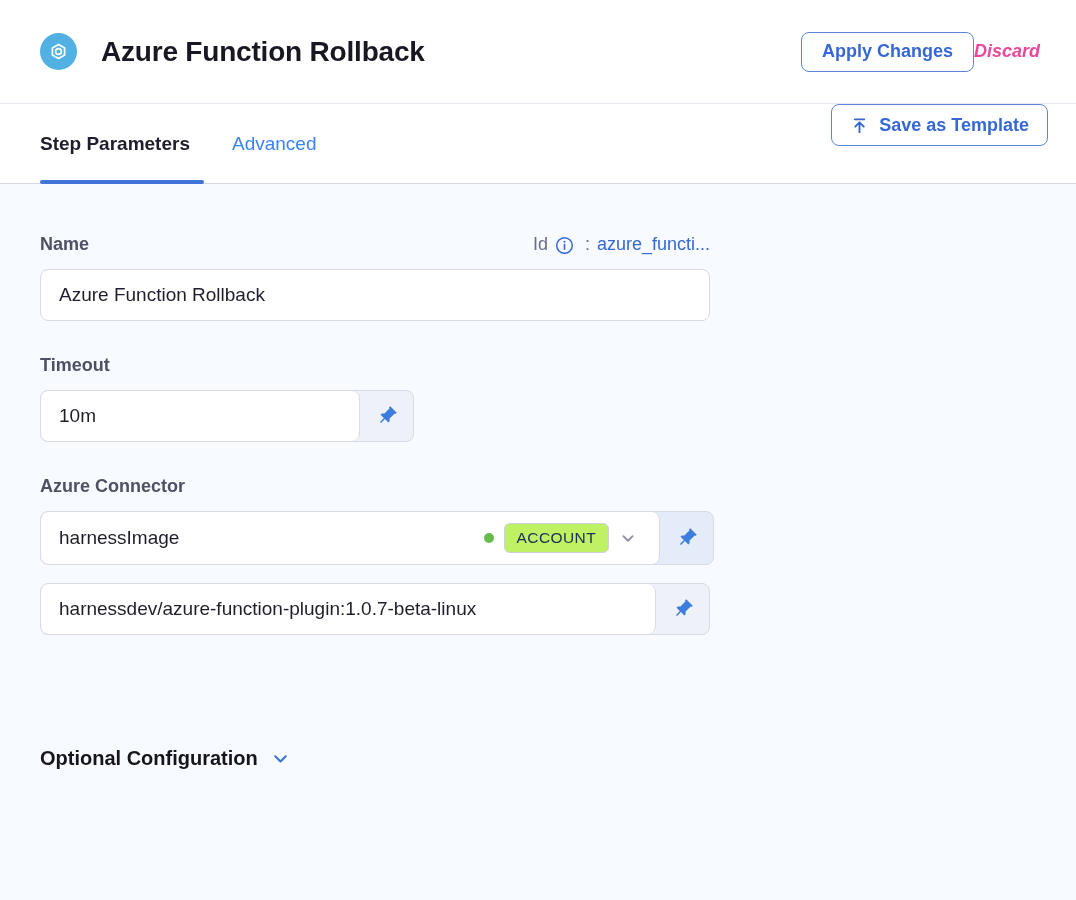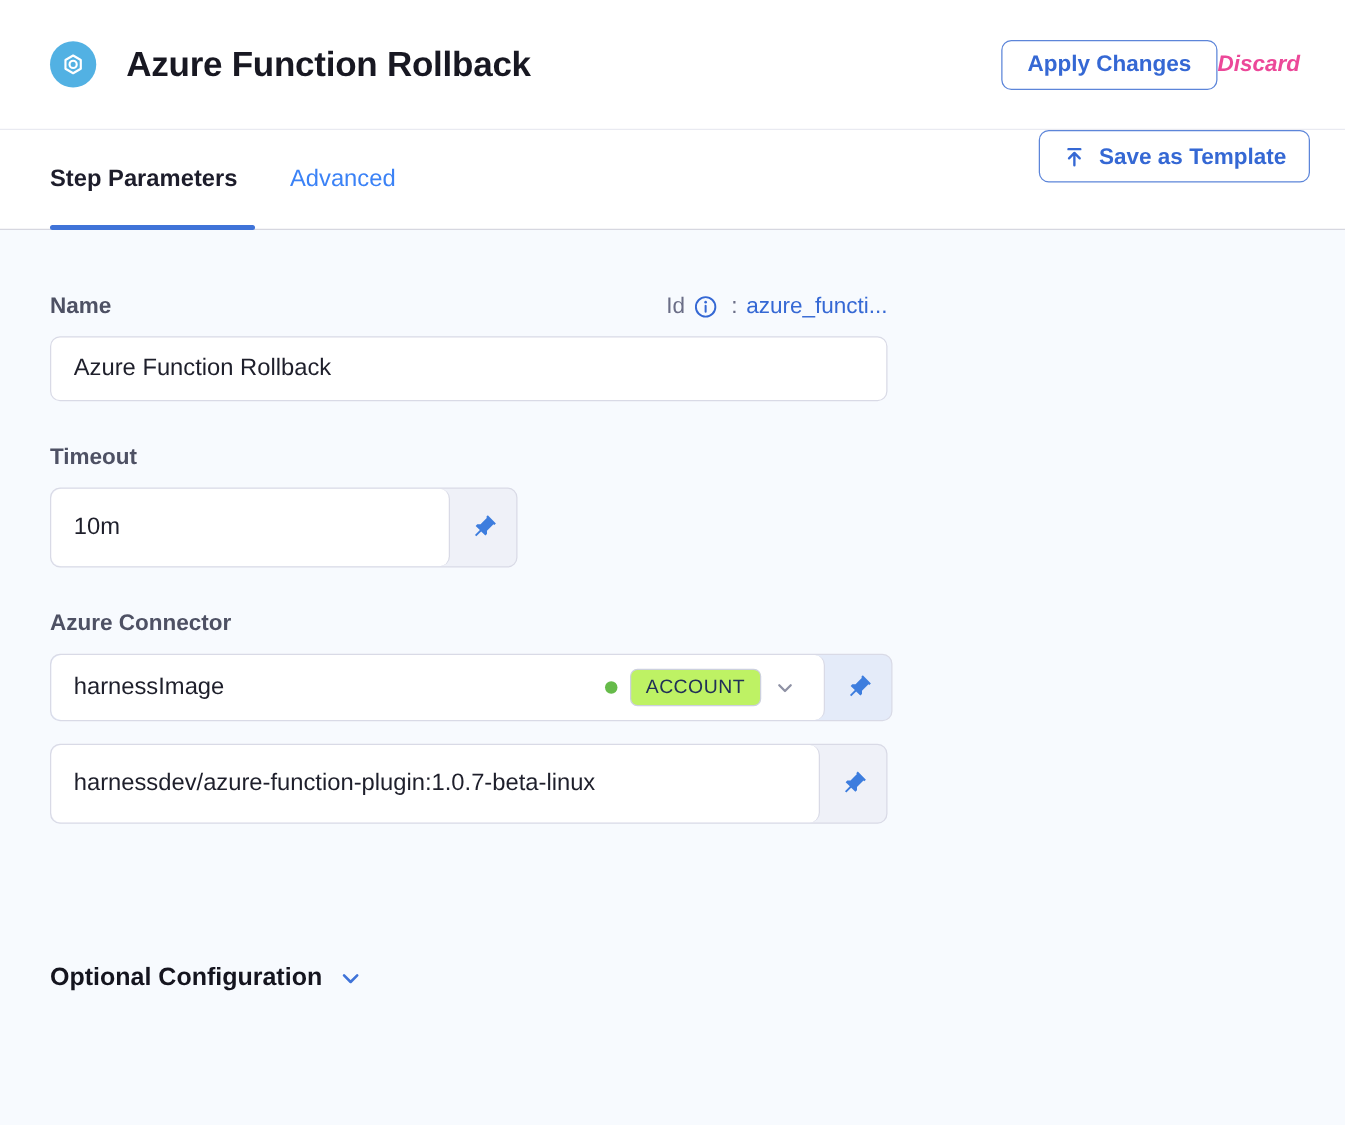--- a/index.html
+++ b/index.html
@@ -93,21 +93,21 @@
     background:#ffffff;
     border:1px solid #d9dae6; border-radius:8px;
     font-size:19px; color:#1e1f2b;
     padding:0 18px; outline:none;
   }
   .group { margin-bottom:34px; }
   .group.tight { margin-bottom:18px; }
   .composite {
     display:flex; align-items:stretch;
     border:1px solid #d9dae6; border-radius:8px;
-    background:#eff1f8; overflow:hidden; height:64px;
+    background:#eff1f8; overflow:hidden; height:52px;
   }
   .composite.w-timeout { width:374px; }
   .composite.w-connector { width:674px; height:54px; background:#e4ebf9; }
   .composite.w-image { width:670px; }
   .composite .white-part {
     flex:1 1 auto; background:#ffffff;
     border:0; border-right:1px solid #d9dae6;
     border-radius:8px;
     font-family:inherit; font-size:19px; color:#1e1f2b;
     padding:0 18px; outline:none; min-width:0;

